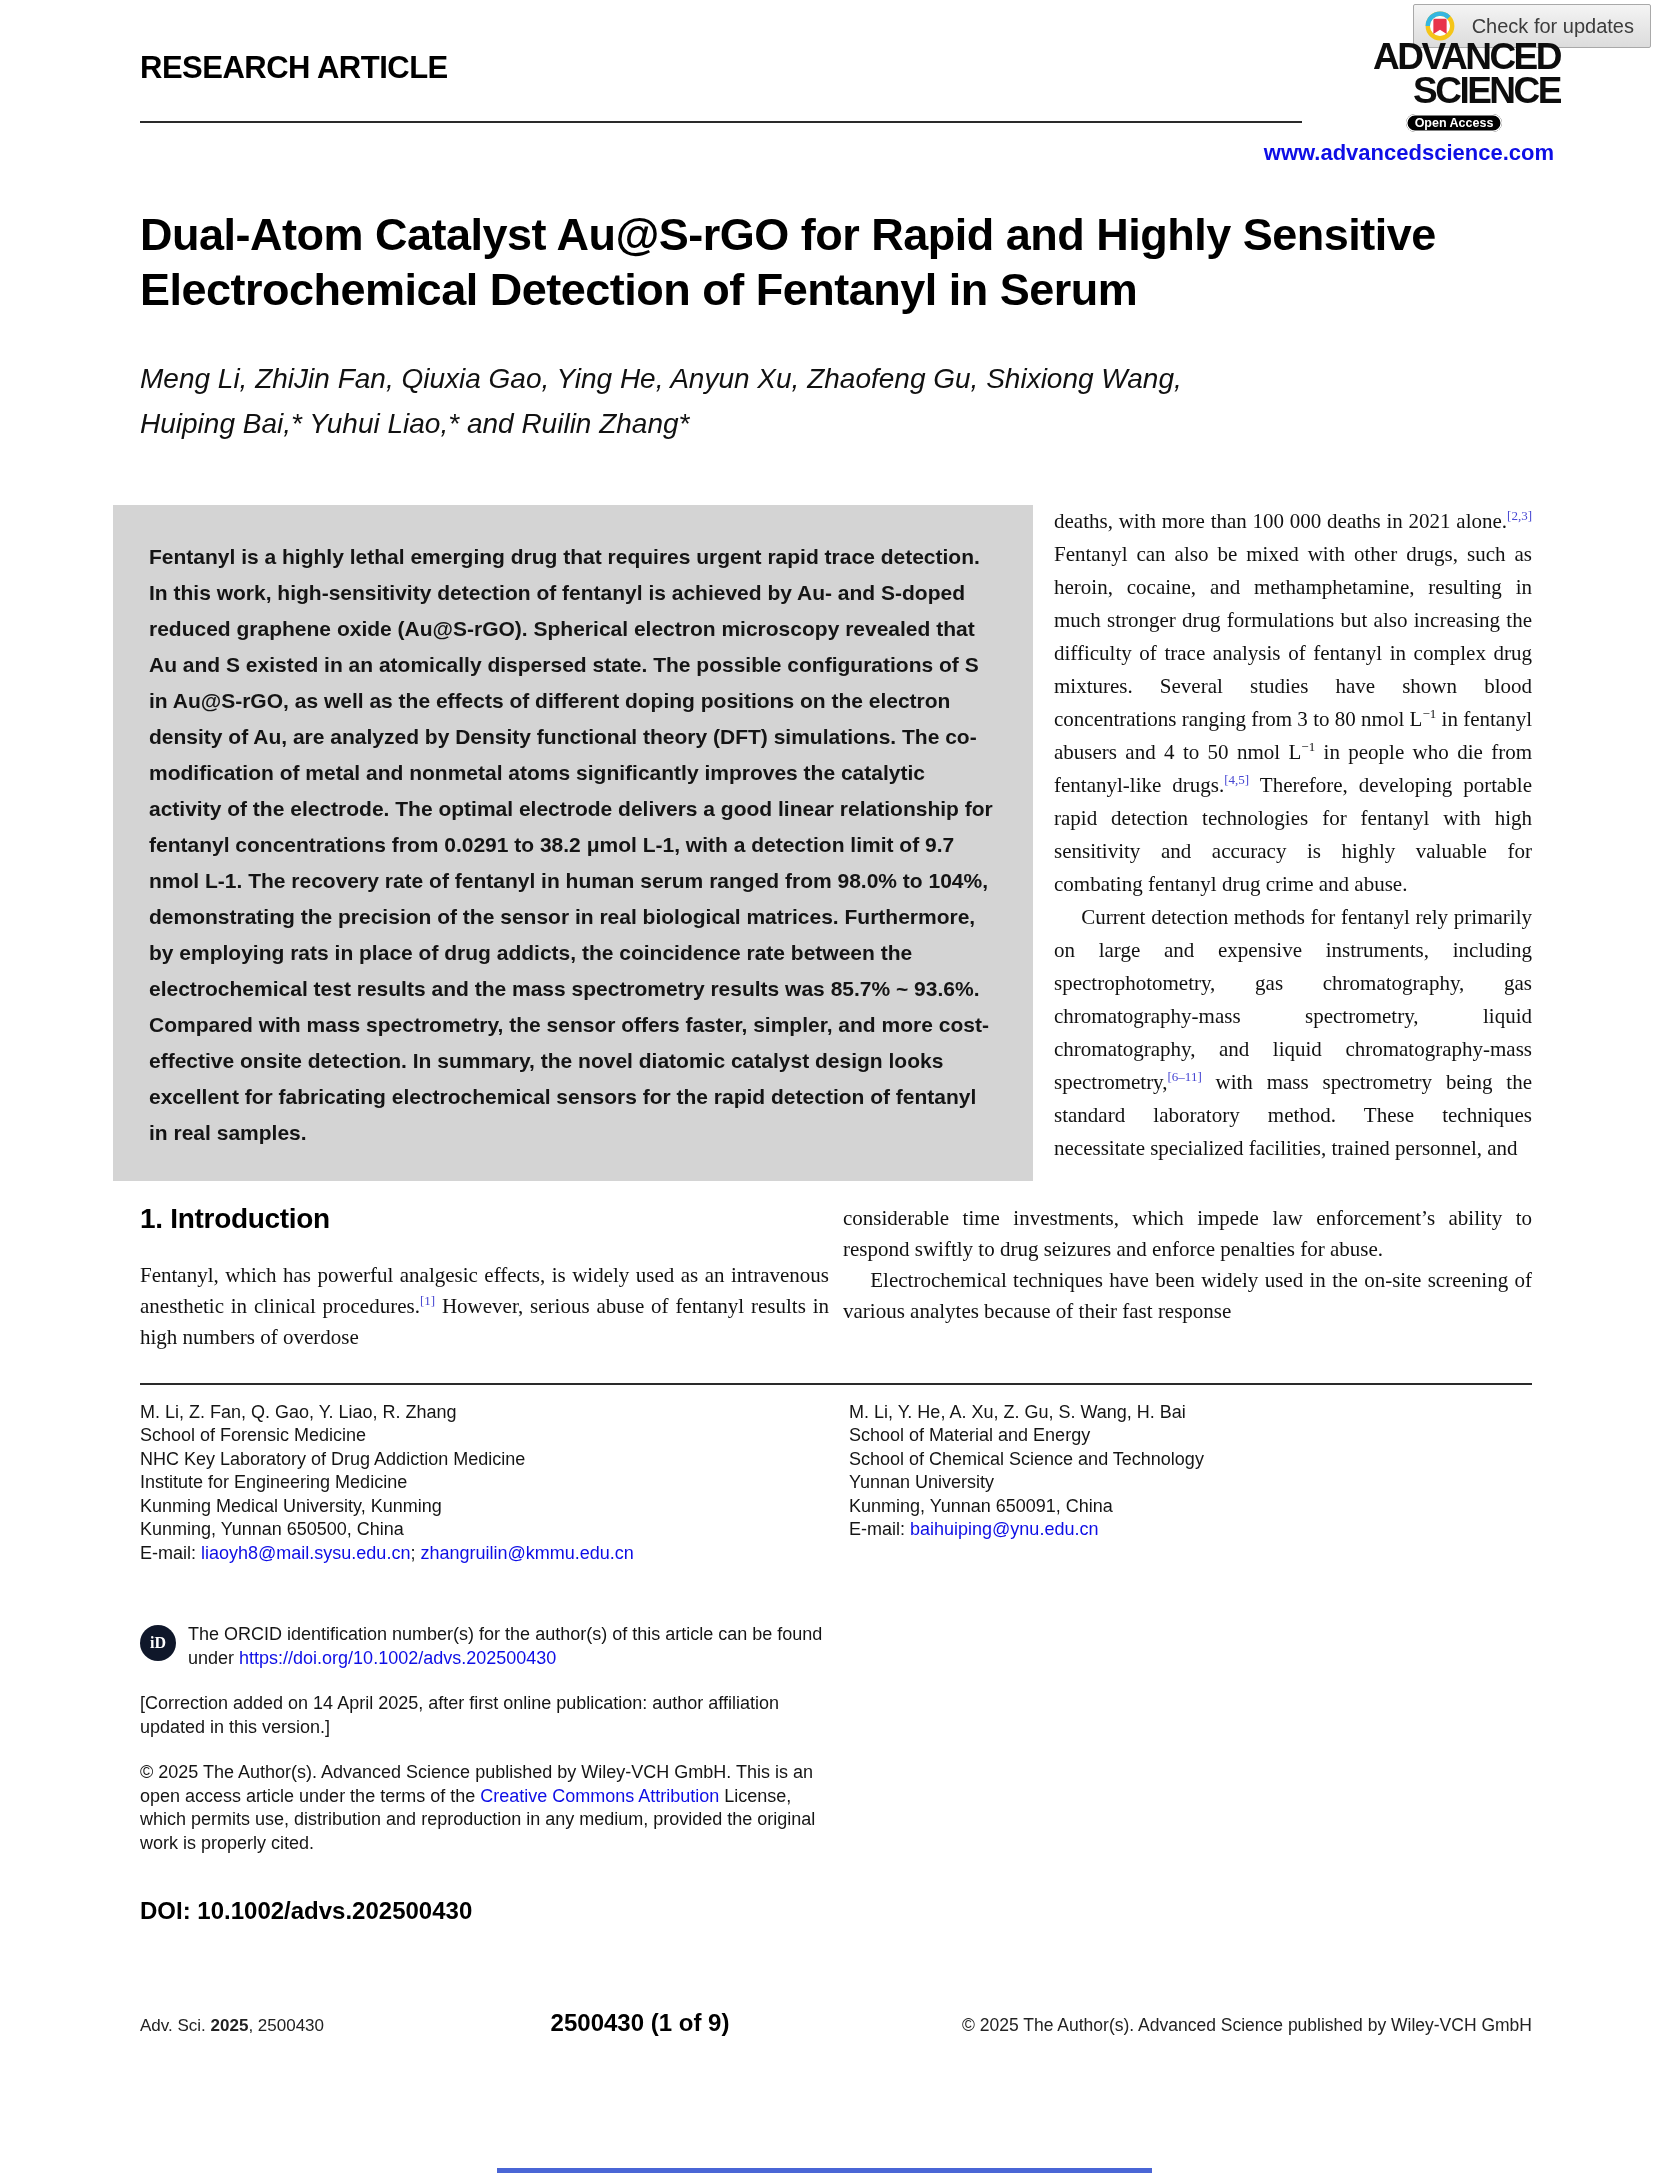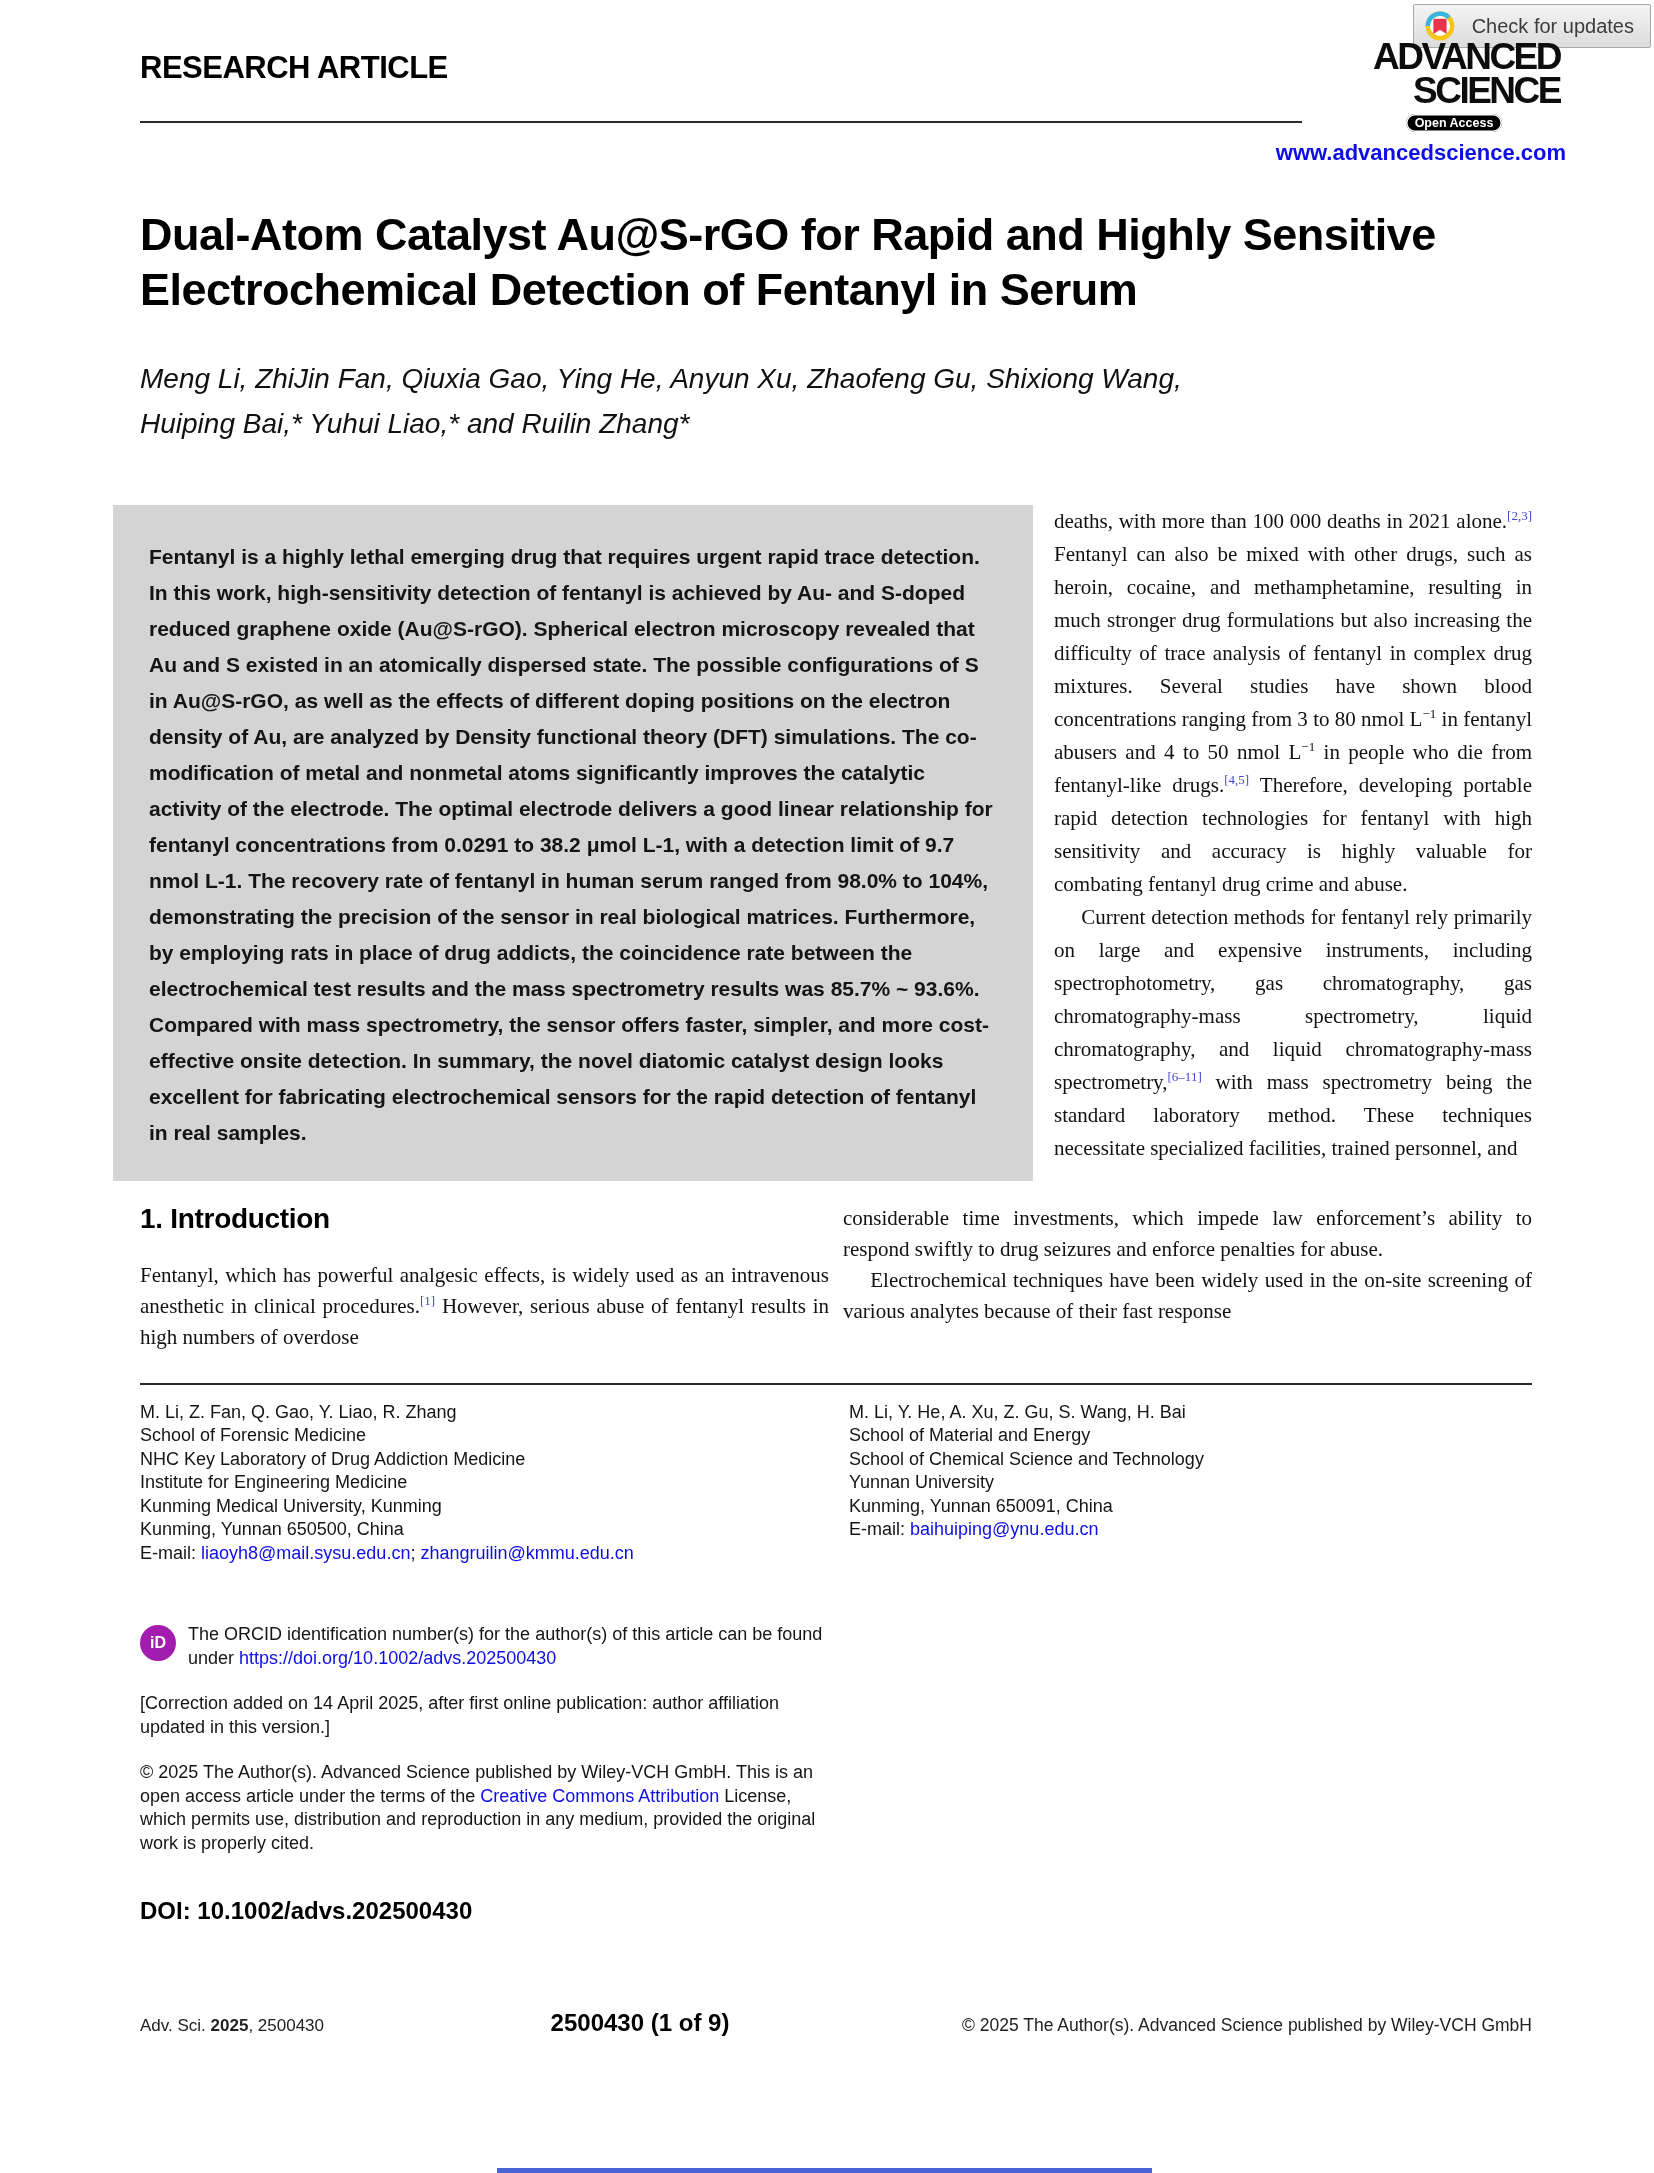--- a/index.html
+++ b/index.html
@@ -35,21 +35,21 @@
     font-size:37px;line-height:0.93;letter-spacing:-2.5px;color:#0d0d0d;
   }
   .logo-bar-row{display:flex;align-items:center;margin-top:5px;flex-direction:column;}
   .logo-bar{flex:1;height:6px;background:#000;margin-right:-5px;}
   .oa-pill{
     position:relative;background:#000;color:#fff;border-radius:10px;
     font-family:"Liberation Sans",sans-serif;font-size:12.5px;font-weight:700;
     padding:2px 9px;box-shadow:inset 0 0 0 1.5px #fff;white-space:nowrap;
   }
   .website{
-    position:absolute;right:88px;top:140px;
+    position:absolute;right:100px;top:140px;
     font-family:"Liberation Sans",sans-serif;font-weight:700;
     font-size:22px;color:var(--link);text-decoration:none;cursor:pointer;
   }
 
   
   .content{padding:0 122px 0 140px;position:relative;}
   .title{
     margin-top:26px;max-width:1340px;
     font-family:"Liberation Sans",sans-serif;font-weight:700;
     font-size:45px;line-height:1.22;letter-spacing:-0.5px;color:#000;
@@ -88,22 +88,22 @@
   .seg-a{color:var(--link);cursor:pointer;}
   .seg-i{}
   .seg-b{font-weight:700;}
 
   
   .fn-divider{margin-top:30px;border-top:2px solid #2a2a2a;}
   .fn-cols{display:flex;gap:26px;margin-top:16px;}
   .fn-col{flex:1;font-family:"Liberation Sans",sans-serif;font-size:18px;line-height:23.5px;color:#151515;}
   .orcid-row{display:flex;gap:12px;margin-top:58px;align-items:flex-start;}
   .orcid-icon{
-    flex:0 0 36px;width:36px;height:36px;border-radius:50%;background:#a21caf;
-    color:#fff;font-family:Liberation Sans, sans-serif;font-weight:700;
+    flex:0 0 36px;width:36px;height:36px;border-radius:50%;background:#0f172a;
+    color:#fff;font-family:Liberation Serif, serif;font-weight:700;
     font-size:16px;display:flex;align-items:center;justify-content:center;margin-top:2px;
   }
   .fn-para{margin-top:22px;}
   .doi-line{
     margin-top:44px;font-family:"Liberation Sans",sans-serif;
     font-weight:700;font-size:24px;color:#000;
   }
 
   
   .footer{

